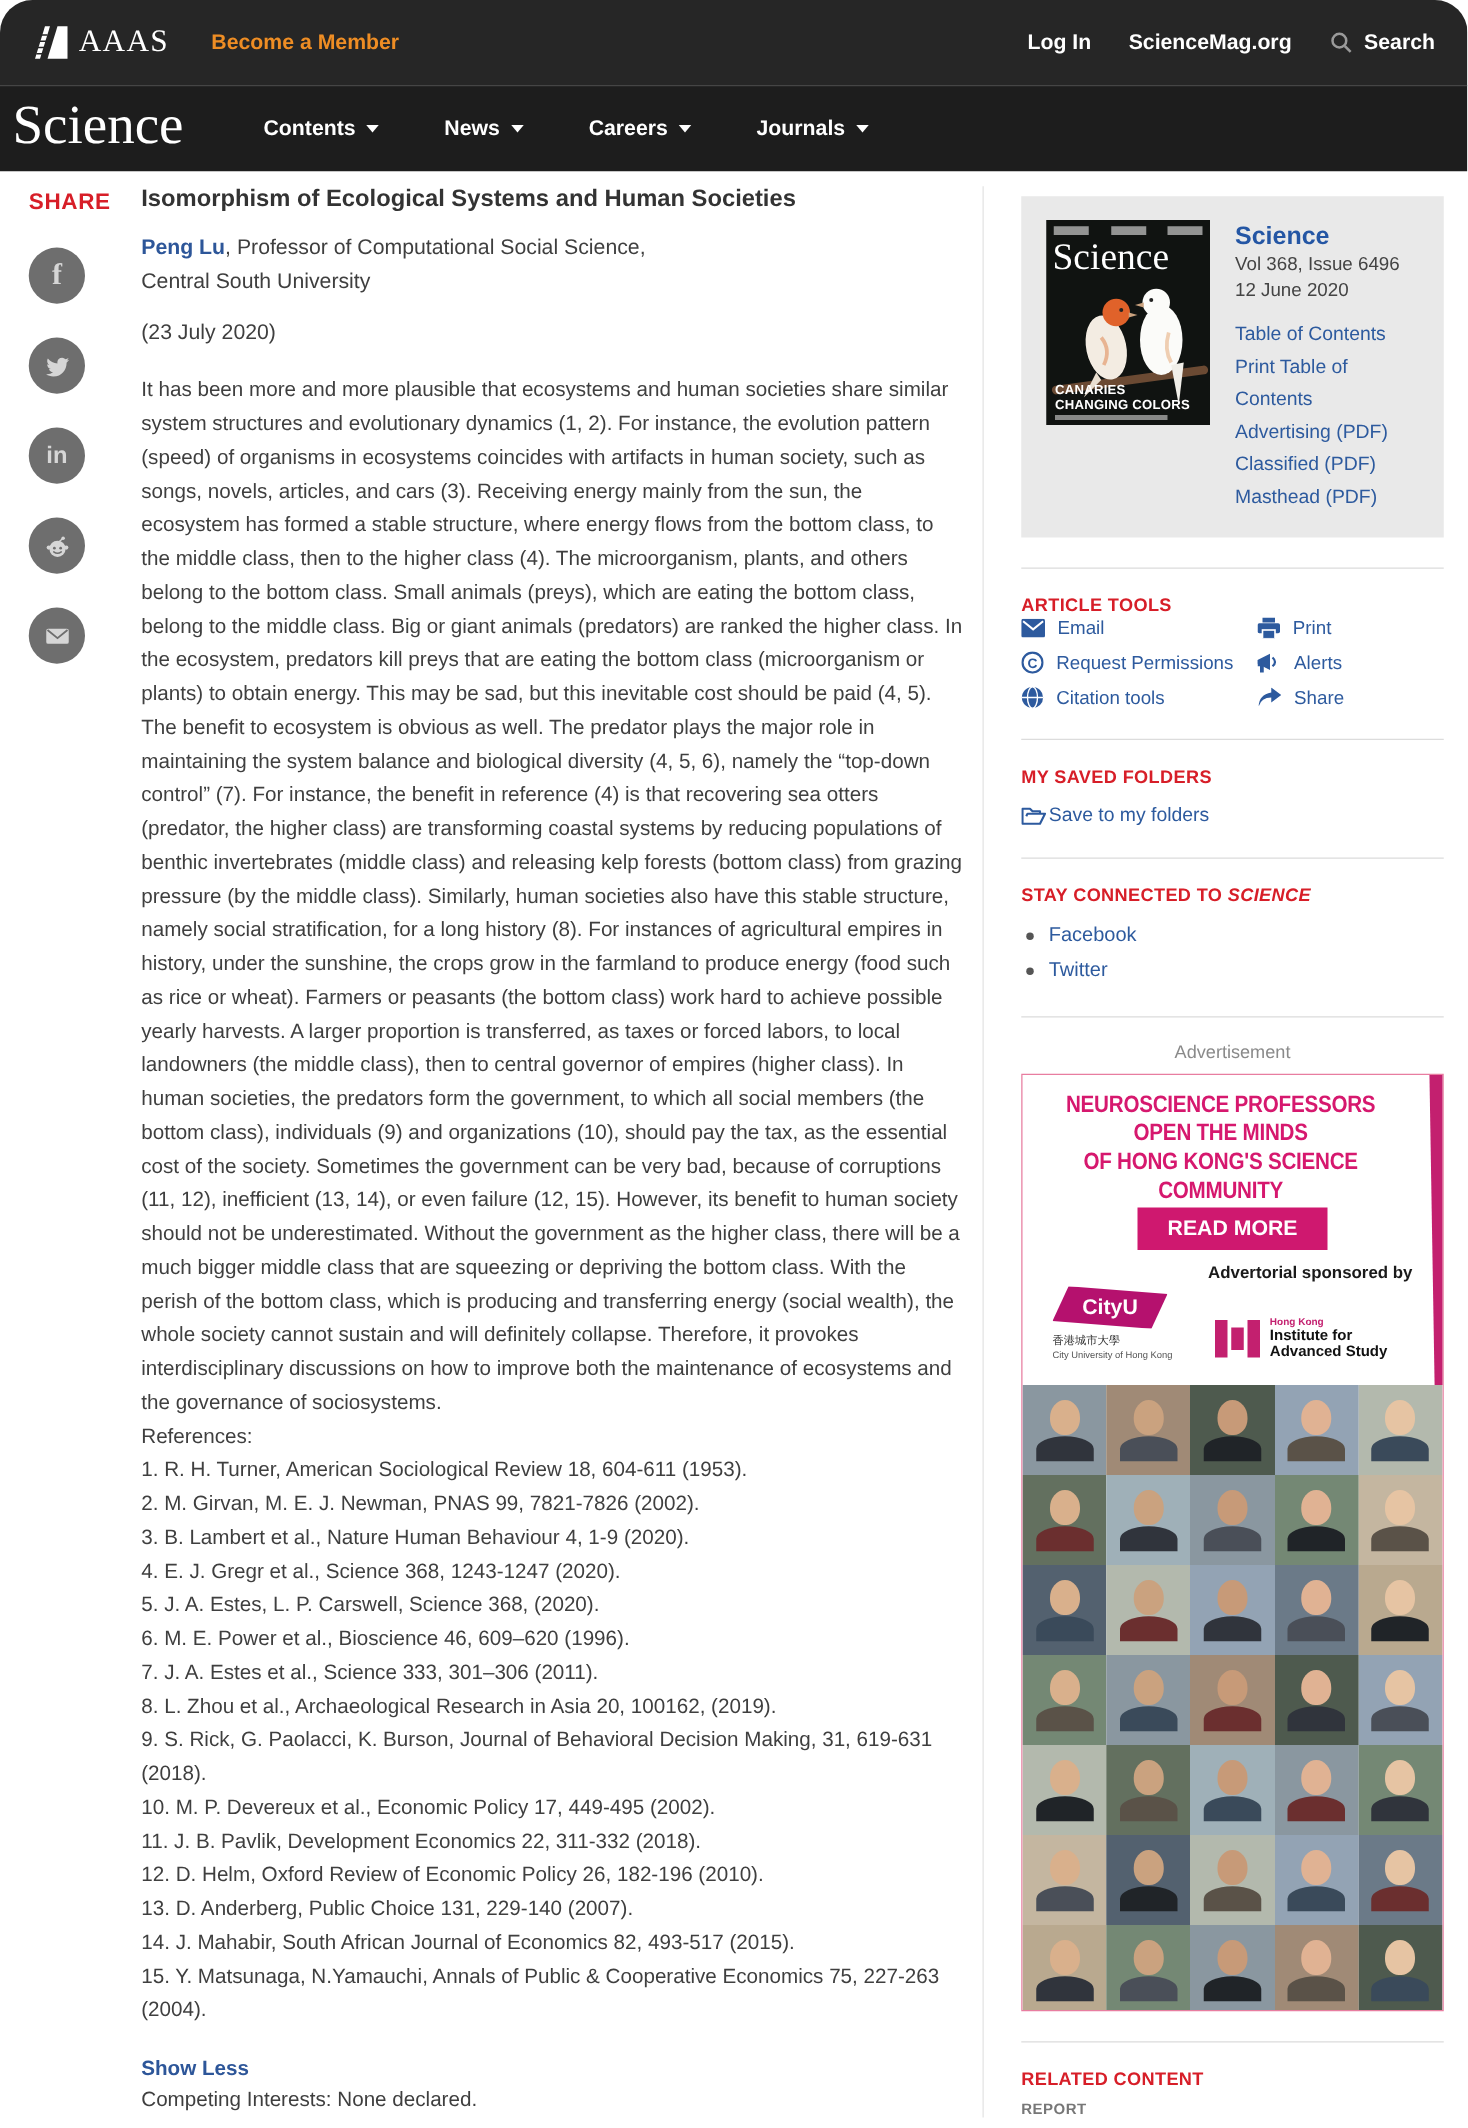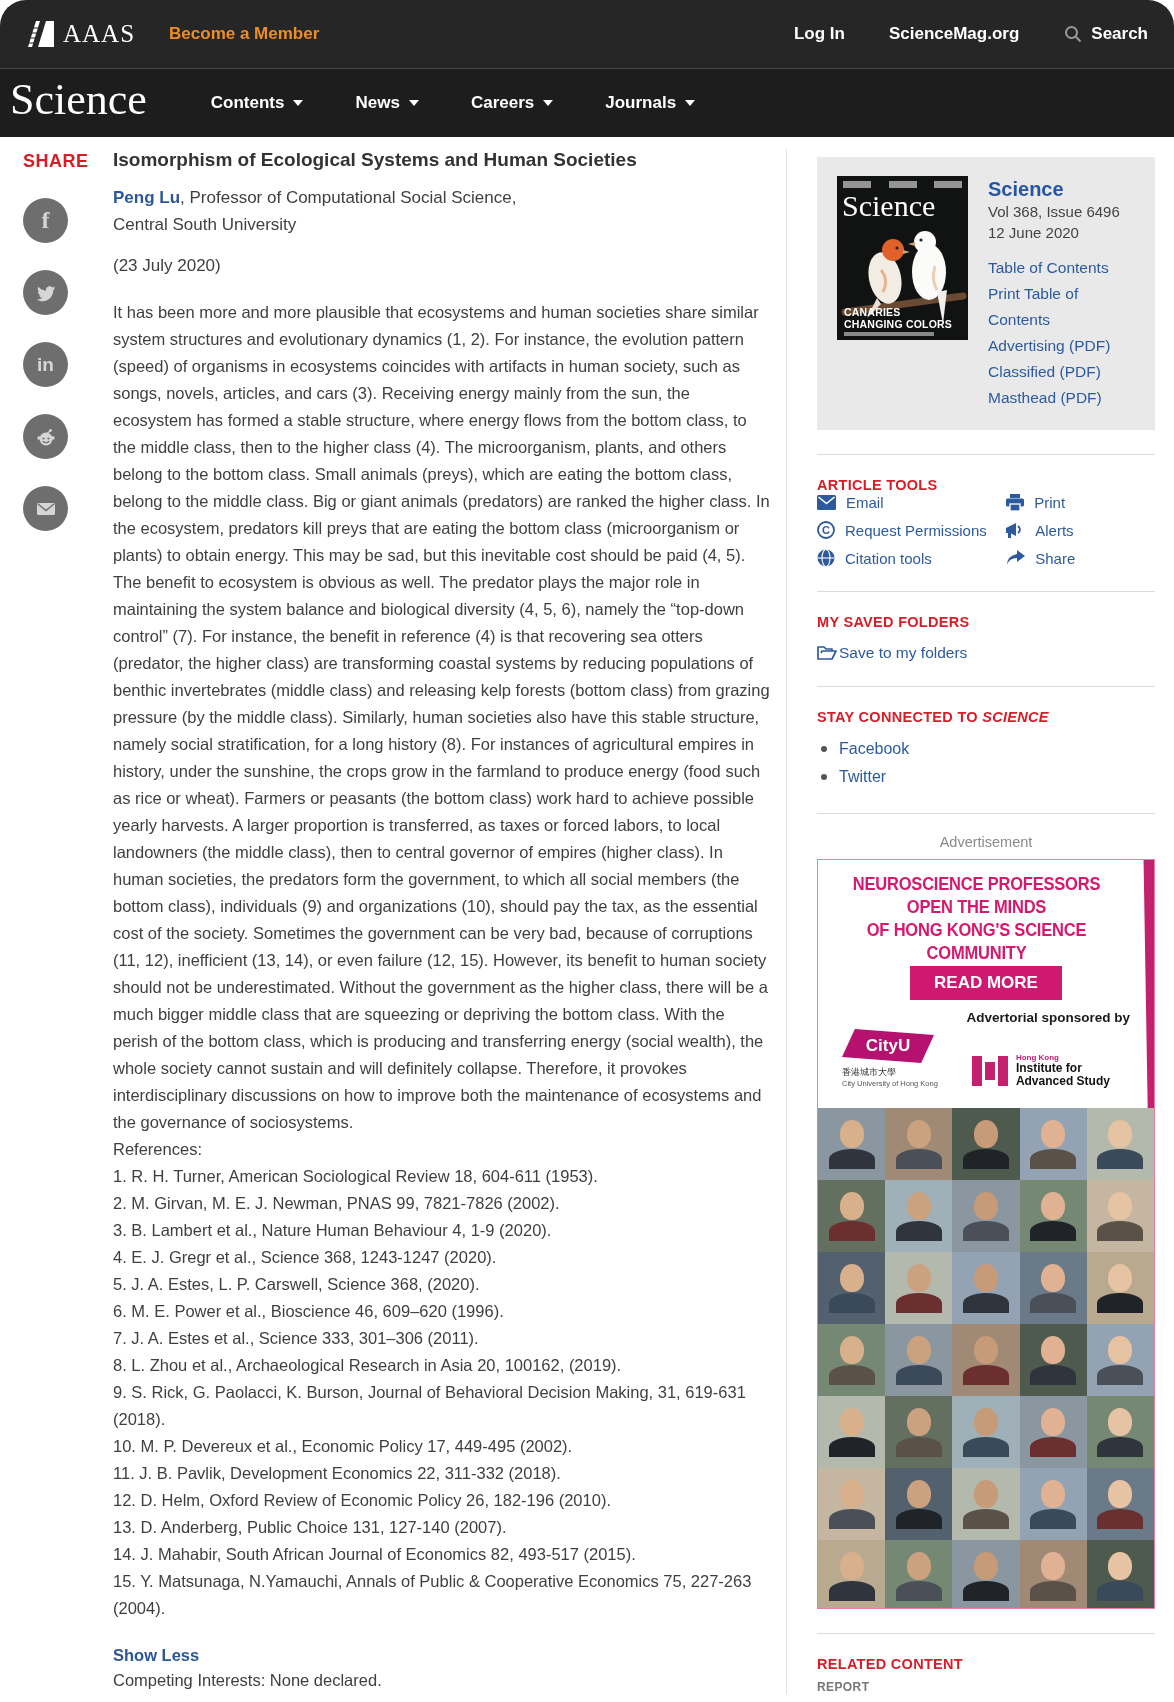--- a/index.html
+++ b/index.html
@@ -5,21 +5,21 @@
   * { margin:0; padding:0; box-sizing:border-box; }
   html,body { background:#fff; }
   body { font-family:"Liberation Sans", sans-serif; }
   .page { position:relative; width:1174px; height:1702px; margin:0 auto; background:#fff; overflow:hidden;border-radius:26px; }
 
   
   .topbar { height:68px; background:#262626; display:flex; align-items:center; padding:0 26px; }
   .aaas { display:flex; align-items:center; gap:7px; }
   .aaas-name { color:#fff; font-family:"Liberation Serif", serif; font-size:25px; letter-spacing:1px; }
   .become { color:#ee8d24; font-weight:bold; font-size:17px; margin-left:34px; }
-  .topbar-right { margin-left:auto; display:flex; align-items:center; gap:44px; }
+  .topbar-right { margin-left:auto; display:flex; align-items:center; gap:30px; }
   .topbar-link { color:#fff; font-weight:bold; font-size:17px; }
   .search-wrap { display:flex; align-items:center; gap:8px; }
 
   
   .navbar { height:69px; background:#1d1d1d; border-top:1px solid #454545; display:flex; align-items:center; padding:0 10px; }
   .science-logo { color:#fff; font-family:"Liberation Serif", serif; font-size:44px; line-height:1; padding:0 40px 6px 0; }
   .nav-items { display:flex; align-items:center; gap:52px; margin-left:24px; }
   .nav-item { color:#fff; font-weight:bold; font-size:17px; display:flex; align-items:center; gap:9px; cursor:pointer; }
   .caret { width:0; height:0; border-left:5px solid transparent; border-right:5px solid transparent; border-top:6px solid #fff; }
 
@@ -202,21 +202,21 @@
         <div class="ref-line">3. B. Lambert et al., Nature Human Behaviour 4, 1-9 (2020).</div>
         <div class="ref-line">4. E. J. Gregr et al., Science 368, 1243-1247 (2020).</div>
         <div class="ref-line">5. J. A. Estes, L. P. Carswell, Science 368, (2020).</div>
         <div class="ref-line">6. M. E. Power et al., Bioscience 46, 609–620 (1996).</div>
         <div class="ref-line">7. J. A. Estes et al., Science 333, 301–306 (2011).</div>
         <div class="ref-line">8. L. Zhou et al., Archaeological Research in Asia 20, 100162, (2019).</div>
         <div class="ref-line">9. S. Rick, G. Paolacci, K. Burson, Journal of Behavioral Decision Making, 31, 619-631 (2018).</div>
         <div class="ref-line">10. M. P. Devereux et al., Economic Policy 17, 449-495 (2002).</div>
         <div class="ref-line">11. J. B. Pavlik, Development Economics 22, 311-332 (2018).</div>
         <div class="ref-line">12. D. Helm, Oxford Review of Economic Policy 26, 182-196 (2010).</div>
-        <div class="ref-line">13. D. Anderberg, Public Choice 131, 127-140 (2007).</div>
+        <div class="ref-line">13. D. Anderberg, Public Choice 131, 229-140 (2007).</div>
         <div class="ref-line">14. J. Mahabir, South African Journal of Economics 82, 493-517 (2015).</div>
         <div class="ref-line">15. Y. Matsunaga, N.Yamauchi, Annals of Public &amp; Cooperative Economics 75, 227-263 (2004).</div>
       </div>
       <a class="show-less" style="display:inline-block;">Show Less</a>
       <div class="competing">Competing Interests: None declared.</div>
     </div>
 
     <div class="sidebar">
 
       <div class="issue-box">

